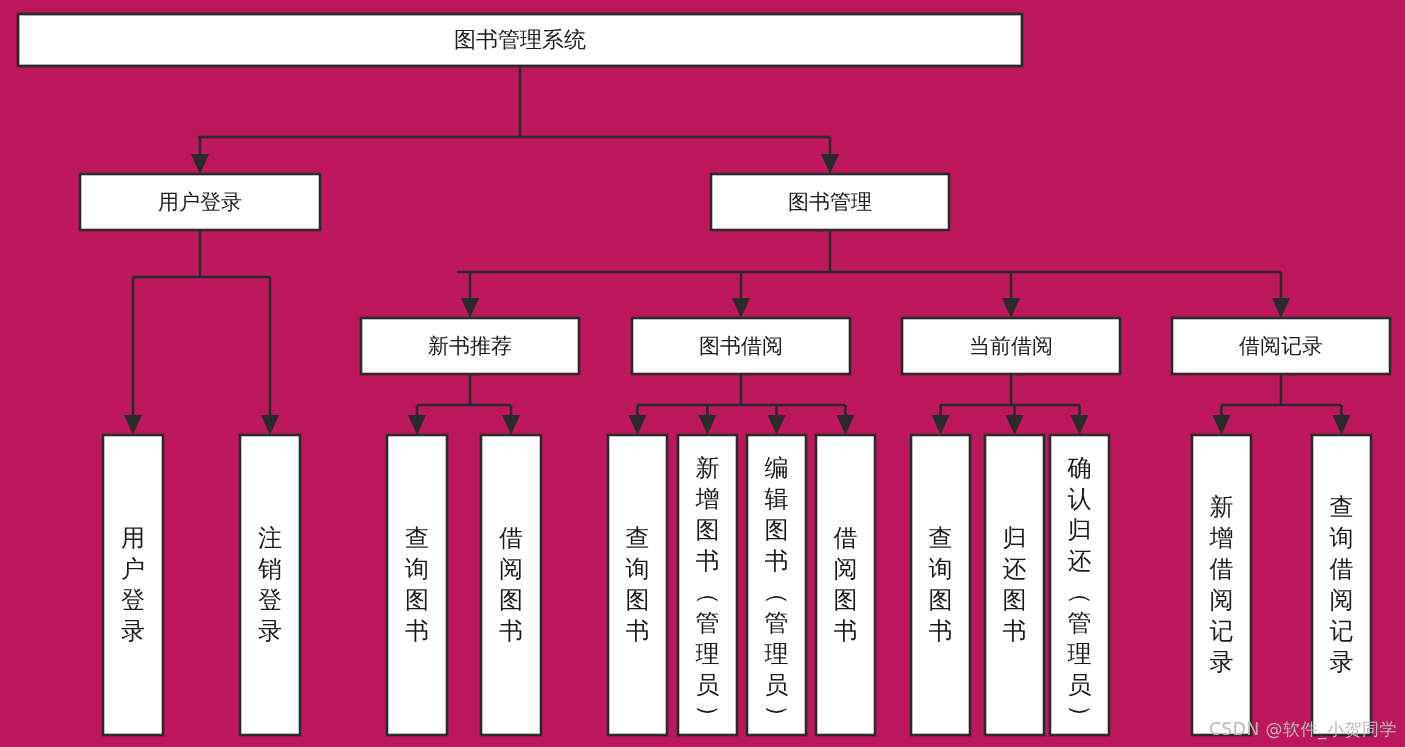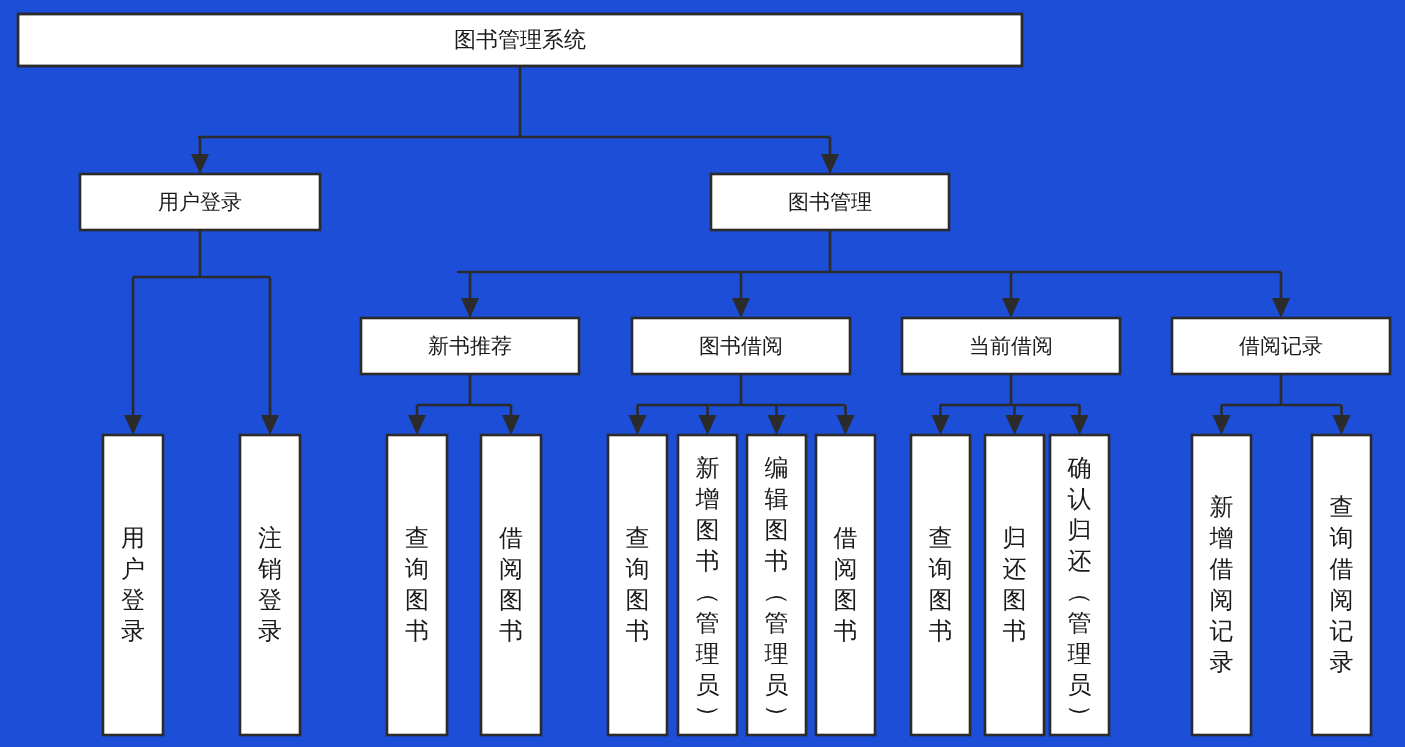--- a/index.html
+++ b/index.html
@@ -8,21 +8,21 @@
     padding: 0;
     background: #ffffff;
   }
   body {
     font-family: "DejaVu Sans", "Liberation Sans", sans-serif;
   }
   #diagram-root {
     position: relative;
     width: 1405px;
     height: 747px;
-    background: #1d4ed8;
+    background: #be185d;
     overflow: hidden;
   }
   svg.diagram-canvas {
     position: absolute;
     left: 0;
     top: 0;
     width: 1405px;
     height: 747px;
     display: block;
   }
@@ -266,13 +266,14 @@
           <rect x="1312" y="435" width="59" height="300" class="node-box"></rect>
           <text x="1341.5" y="507.5" class="leaf-label-char">查</text>
           <text x="1341.5" y="538.5" class="leaf-label-char">询</text>
           <text x="1341.5" y="569.5" class="leaf-label-char">借</text>
           <text x="1341.5" y="600.5" class="leaf-label-char">阅</text>
           <text x="1341.5" y="631.5" class="leaf-label-char">记</text>
           <text x="1341.5" y="662.5" class="leaf-label-char">录</text>
         </g>
       </g>
   </svg>
+  <div class="watermark">CSDN @软件_小贺同学</div>
 </div>
 
 </body></html>

